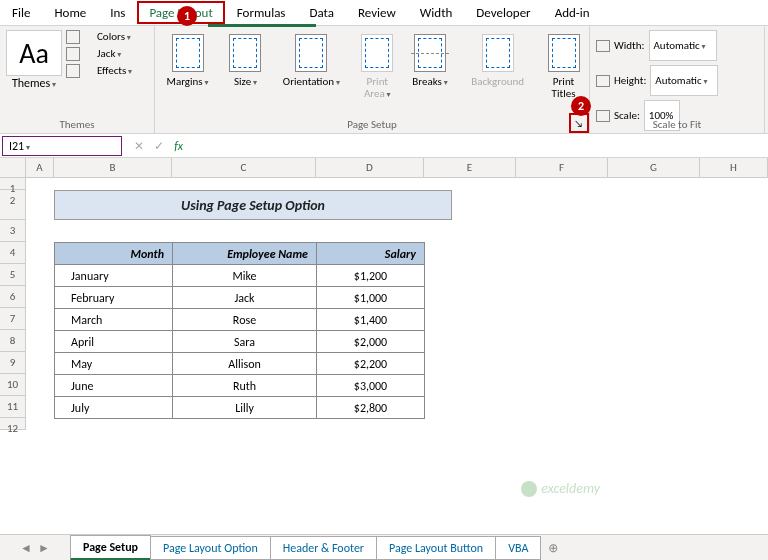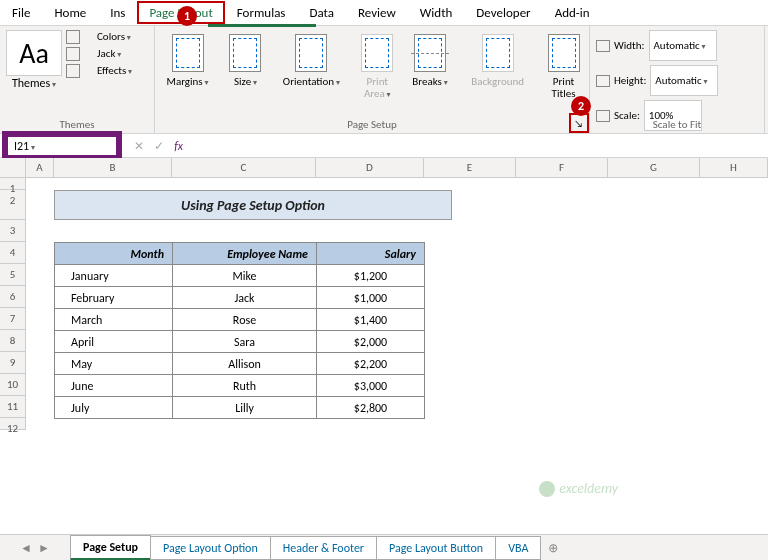--- a/index.html
+++ b/index.html
@@ -40,23 +40,23 @@
 .pgbox.break::after { content: ""; position: absolute; left: -4px; right: -4px; top: 50%; border-top: 1px dashed #888; }
 
 .launcher { position: absolute; bottom: 0; right: 0; width: 20px; height: 20px; border: 2px solid #c00000; display: flex; align-items: center; justify-content: center; font-size: 10px; background: #f3f2f1; }
 
 .scale-grp { width: 175px; }
 .scale-row { display: flex; align-items: center; gap: 4px; font-size: 11px; margin-bottom: 4px; }
 .scale-row .fld { border: 1px solid #ccc; background: #fff; padding: 8px 4px; width: 68px; font-size: 11px; }
 .sicon { width: 14px; height: 12px; border: 1px solid #888; display: inline-block; }
 
 .namebox-row { display: flex; height: 24px; border-bottom: 1px solid #d4d4d4; align-items: center; background: #fff; }
-.namebox { width: 120px; border: 6px solid #701a75; padding: 2px 6px; font-size: 12px; margin-left: 2px; }
+.namebox { width: 120px; border: 1px solid #701a75; padding: 2px 6px; font-size: 12px; margin-left: 2px; }
 .fx-area { display: flex; align-items: center; gap: 10px; padding: 0 12px; color: #aaa; }
-.fxlabel { font-style: italic; color: #701a75; }
+.fxlabel { font-style: italic; color: #15803d; }
 
 .grid-wrap { position: relative; }
 .colhdrs { display: flex; height: 20px; background: #f3f2f1; border-bottom: 1px solid #ccc; }
 .rowhdr-spacer { width: 26px; border-right: 1px solid #ccc; }
 .colhdr { border-right: 1px solid #ccc; text-align: center; font-size: 11px; color: #555; line-height: 20px; }
 .cA{width:28px}.cB{width:118px}.cC{width:144px}.cD{width:108px}.cE{width:92px}.cF{width:92px}.cG{width:92px}.cH{width:68px}
 
 .grid-body { display: flex; }
 .rownums { width: 26px; background: #f3f2f1; border-right: 1px solid #ccc; }
 .rownum { height: 22px; border-bottom: 1px solid #ccc; text-align: center; font-size: 11px; color: #555; line-height: 22px; }
@@ -67,21 +67,21 @@
 
 .title-merge { position: absolute; left: 28px; top: 12px; width: 398px; height: 30px; background: #dbe5f1; border: 1px solid #999; display: flex; align-items: center; justify-content: center; font-weight: bold; font-style: italic; color: #222; font-size: 14px; }
 
 .datatable { position: absolute; left: 28px; top: 64px; border-collapse: collapse; }
 .datatable th, .datatable td { border: 1px solid #888; height: 22px; font-size: 12px; padding: 0 8px; }
 .datatable th { background: #b8cce4; font-style: italic; font-weight: bold; text-align: right; }
 .datatable th.m{width:118px}.datatable th.e{width:144px}.datatable th.s{width:108px}
 .datatable td { text-align: center; }
 .datatable td.m { text-align: left; padding-left: 16px; }
 
-.watermark { position: absolute; right: 150px; top: 480px; color: #c8dfc8; font-size: 14px; font-style: italic; display: flex; align-items: center; gap: 4px; }
+.watermark { position: absolute; right: 168px; top: 480px; color: #c8dfc8; font-size: 14px; font-style: italic; display: flex; align-items: center; gap: 4px; }
 .watermark::before { content: ""; width: 16px; height: 16px; border-radius: 50%; background: #c8dfc8; }
 
 .sheets { position: absolute; bottom: 0; left: 0; right: 0; height: 26px; display: flex; align-items: center; border-top: 1px solid #ccc; background: #f3f2f1; }
 .sheet-nav { width: 70px; display: flex; gap: 6px; justify-content: center; color: #888; }
 .sheet-tab { padding: 4px 12px; border: 1px solid #aaa; background: #fff; font-size: 12px; margin-right: -1px; }
 .sheet-tab.active { font-weight: bold; border-bottom: 3px solid #217346; background: #fff; }
 .sheet-tab.inactive { color: #0369a1; }
 .sheet-add { padding: 4px 8px; color: #888; }
 
 .dd::after { content: " ▾"; font-size: 8px; color: #666; }
@@ -185,21 +185,21 @@
         <span class="fld dd">Automatic</span>
       </div>
     <div class="scale-row">
         <span class="sicon"></span>
         <span>Height:</span>
         <span class="fld dd">Automatic</span>
       </div>
     <div class="scale-row">
         <span class="sicon"></span>
         <span>Scale:</span>
-        <span class="fld" style="width:58px">100%</span>
+        <span class="fld" style="width:36px">100%</span>
       </div>
     <div class="rgroup-label">Scale to Fit</div>
   </div>
 </div>
 <div class="callout c2">2</div>
 
 <div class="namebox-row">
   <div class="namebox dd">I21</div>
   <div class="fx-area">
     <span>✕</span>

